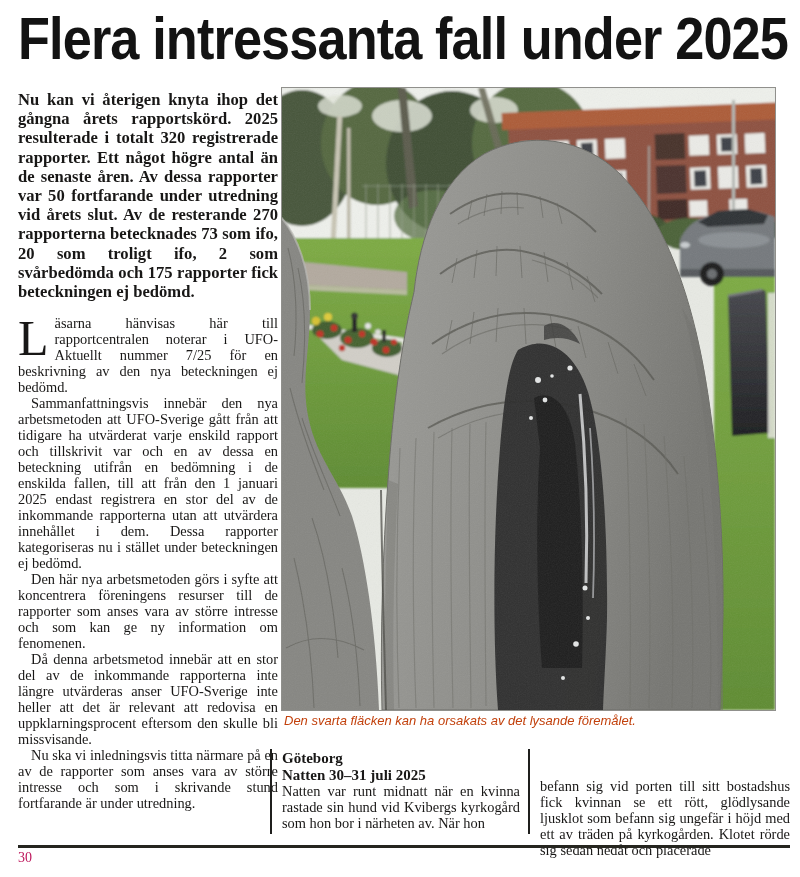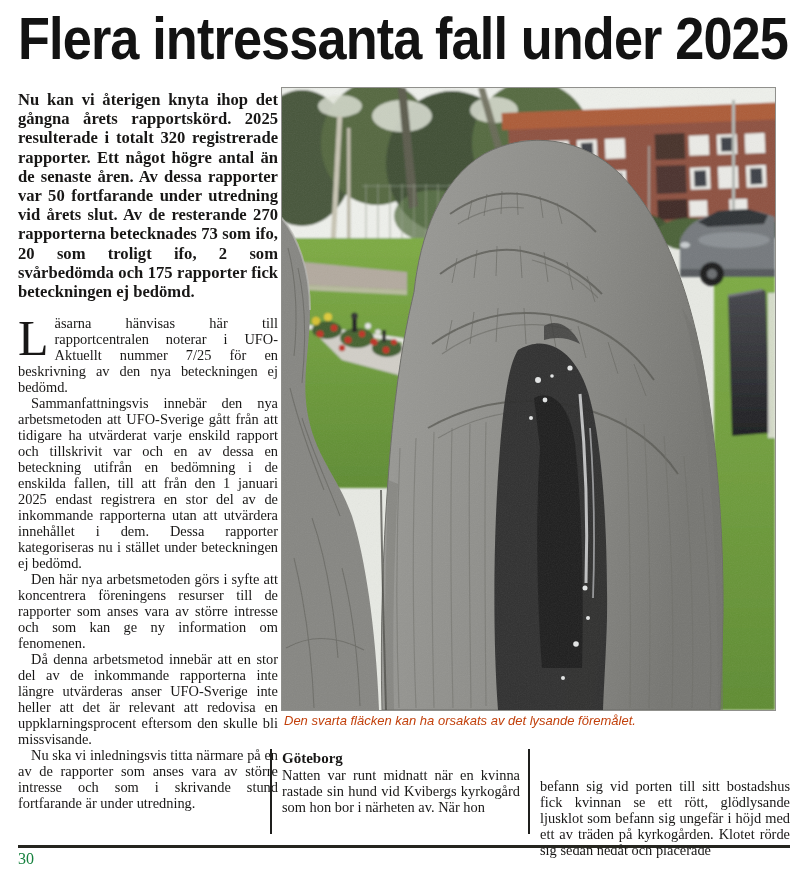--- a/index.html
+++ b/index.html
@@ -21,21 +21,21 @@
   .photo-wrap{position:absolute;left:282px;top:88px;width:493px;height:622px;outline:1px solid #90908c;background:#e8eae4;}
   .caption{position:absolute;left:284px;top:713px;width:492px;
     font-family:"Liberation Sans",sans-serif;font-style:italic;font-size:13px;color:#c2410c;}
   .vrule{position:absolute;top:749px;height:85px;width:2px;background:#1f1f1d;}
   .vrule-left{left:270px;}
   .vrule-right{left:528px;}
   .col-mid{position:absolute;left:282px;top:750px;width:238px;}
   .col-right{position:absolute;left:540px;top:750px;width:250px;margin-top:28px;}
   .rh{font-weight:700;font-size:15px;line-height:16.6px;margin:0;}
   .footer-rule{position:absolute;left:18px;top:845px;width:772px;height:3px;background:#25251f;}
-  .page-number{position:absolute;left:18px;top:850px;font-size:16px;color:#15803d;}
+  .page-number{position:absolute;left:18px;top:850px;font-size:14px;color:#be185d;}
   .imprint{position:absolute;right:10px;top:900px;font-size:15px;color:#26261f;}
 </style>
 </head>
 <body>
 
 <svg class="title-wrap" viewBox="0 0 776 64" width="776" height="64">
   <text x="2" y="51" font-size="60" textLength="770" lengthAdjust="spacingAndGlyphs">Flera intressanta fall under 2025</text>
 </svg>
 
 <div class="col-left">
@@ -307,20 +307,21 @@
 </svg>
 </div>
 
 <div class="caption">Den svarta fläcken kan ha orsakats av det lysande föremålet.</div>
 
 <div class="vrule vrule-left"></div>
 <div class="vrule vrule-right"></div>
 
 <div class="col-mid">
   <p class="rh">Göteborg</p>
+  <p class="rh">Natten 30–31 juli 2025</p>
   <p class="bp">Natten var runt midnatt när en kvinna rastade sin hund vid Kvibergs kyrkogård som hon bor i närheten av. När hon</p>
 </div>
 
 <div class="col-right">
   <p class="bp">befann sig vid porten till sitt bostadshus fick kvinnan se ett rött, glödlysande ljusklot som befann sig ungefär i höjd med ett av träden på kyrkogården. Klotet rörde sig sedan nedåt och placerade</p>
 </div>
 
 <div class="footer-rule"></div>
 <div class="page-number">30</div>
 <div class="imprint">UFO-Aktuellt 1/26, Ljuragatan 89, 603 49 Norrköping</div>

